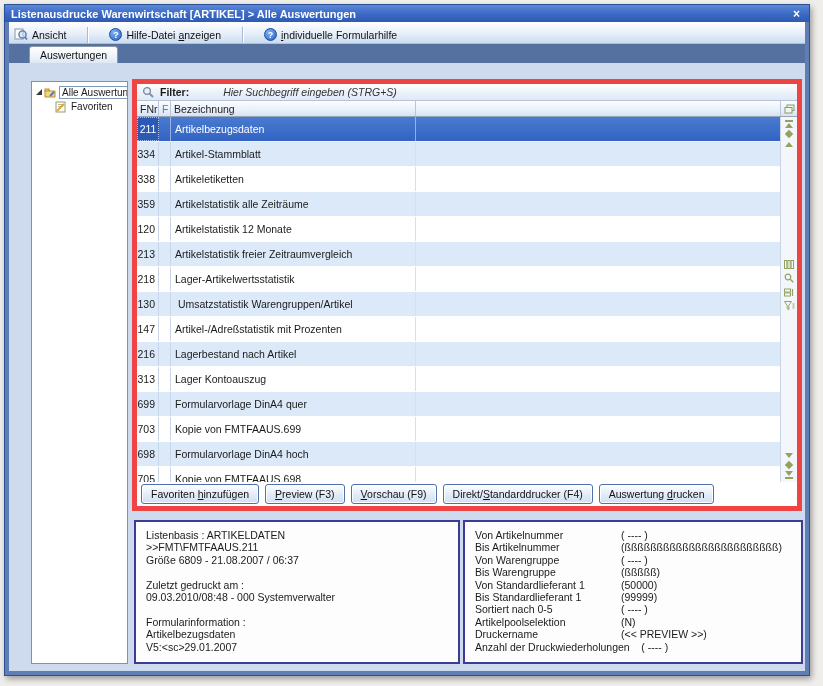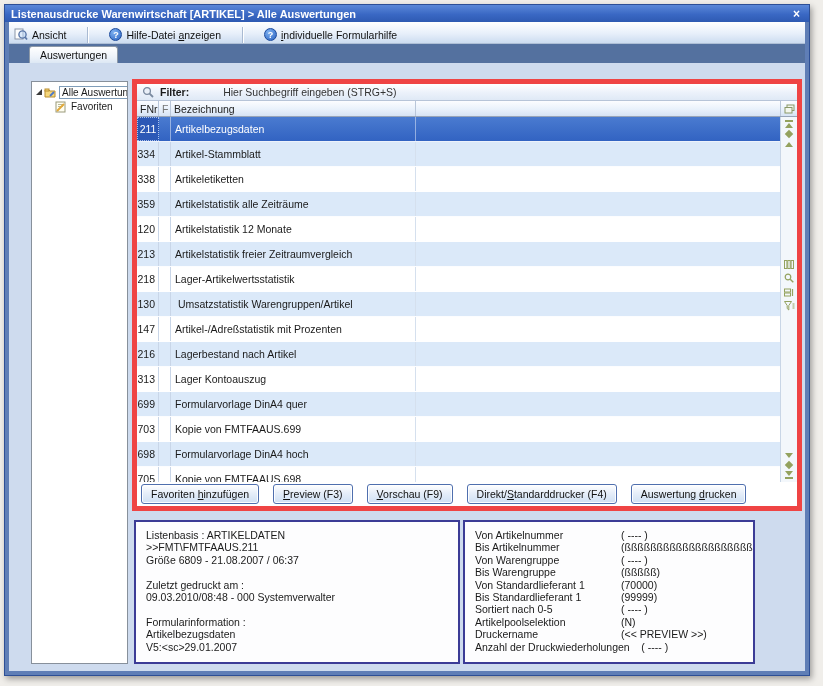--- a/index.html
+++ b/index.html
@@ -68,21 +68,21 @@
   .main-panel {
     position:absolute; left:123px; top:16px; width:670px; height:432px;
     border:5px solid #ef4444; background:#fff; display:flex; flex-direction:column;
   }
   .filterbar {
     flex:0 0 17px; background:linear-gradient(#ffffff,#ebf1fa 55%,#dfe9f6);
     border-bottom:1px solid #b7c4d8; display:flex; align-items:center; font-size:10.5px;
   }
   .filterbar .ficon { margin:0 6px 0 5px; }
   .filterbar .flabel { font-weight:bold; margin-right:34px; }
-  .filterbar .fplaceholder { color:#333; }
+  .filterbar .fplaceholder { color:#333;font-style:italic; }
   .headerrow {
     flex:0 0 16px; background:linear-gradient(#fcfdff,#e9f1fb 55%,#d6e3f4);
     border-bottom:1px solid #97a4b8; display:flex; font-size:10.5px; color:#222;
   }
   .hcell { display:flex; align-items:center; padding-left:3px; border-right:1px solid #b9c6d9; }
   .hc-fnr { flex:0 0 22px; }
   .hc-f { flex:0 0 12px; color:#777; }
   .hc-bez { flex:0 0 245px; }
   .hc-fill { flex:1; border-right:none; }
   .hc-corner { flex:0 0 17px; border-right:none; border-left:1px solid #b9c6d9; align-items:center; justify-content:center; display:flex; padding:0; }
@@ -105,35 +105,35 @@
     display:flex; flex-direction:column; align-items:center;
   }
   .vs-top { margin-top:2px; } .vs-bottom { margin-top:auto; margin-bottom:2px; }
   .vs-mid { position:absolute; top:39%; display:flex; flex-direction:column; align-items:center; gap:4px; }
   .vsicon { height:10px; display:flex; align-items:center; justify-content:center; flex-direction:column; }
   .tri-up { width:0; height:0; border-left:4px solid transparent; border-right:4px solid transparent; border-bottom:5px solid #94a25e; }
   .tri-down { width:0; height:0; border-left:4px solid transparent; border-right:4px solid transparent; border-top:5px solid #94a25e; }
   .bar { width:8px; height:2px; background:#94a25e; }
   .diamond { width:6px; height:6px; background:#94a25e; transform:rotate(45deg); } .gap1 { height:1px; }
   
-  .btnrow { flex:1; display:flex; align-items:center; gap:14px; padding-left:4px; background:#fff; }
+  .btnrow { flex:1; display:flex; align-items:center; gap:6px; padding-left:4px; background:#fff; }
   .btn {
     font-family:inherit; font-size:10.5px; color:#111;
     border:1px solid #4f6fae; border-radius:3px;
     background:linear-gradient(#ffffff,#e6eef9 45%,#cfe0f4);
     box-shadow:inset 0 0 0 1px rgba(255,255,255,.9);
     padding:3px 9px; cursor:default; white-space:nowrap;
   }
   
   .info-left, .info-right {
     position:absolute; top:457px; height:144px; background:#fdfdfe;
     border:2px solid #3c3c96; padding:7px 0 0 10px; font-size:10.5px; overflow:hidden;
   }
   .info-left { left:125px; width:326px; }
-  .info-right { left:454px; width:292px; }
+  .info-right { left:454px; width:340px; }
   .info-line { line-height:12.4px; min-height:12.4px; white-space:pre; }
   .iright-row { display:flex; line-height:12.4px; }
   .iright-row .ilabel { flex:0 0 146px; white-space:pre; }
   .iright-row .ivalue { white-space:pre; }
   u { text-decoration:underline; }
   svg { display:block; }
 </style>
 </head>
 <body>
 
@@ -469,21 +469,21 @@
           <div class="iright-row">
             <span class="ilabel">Von Warengruppe</span>
             <span class="ivalue">( ---- )</span>
           </div>
           <div class="iright-row">
             <span class="ilabel">Bis Warengruppe</span>
             <span class="ivalue">(ßßßßß)</span>
           </div>
           <div class="iright-row">
             <span class="ilabel">Von Standardlieferant 1</span>
-            <span class="ivalue">(70000)</span>
+            <span class="ivalue">(50000)</span>
           </div>
           <div class="iright-row">
             <span class="ilabel">Bis Standardlieferant 1</span>
             <span class="ivalue">(99999)</span>
           </div>
           <div class="iright-row">
             <span class="ilabel">Sortiert nach 0-5</span>
             <span class="ivalue">( ---- )</span>
           </div>
           <div class="iright-row">

